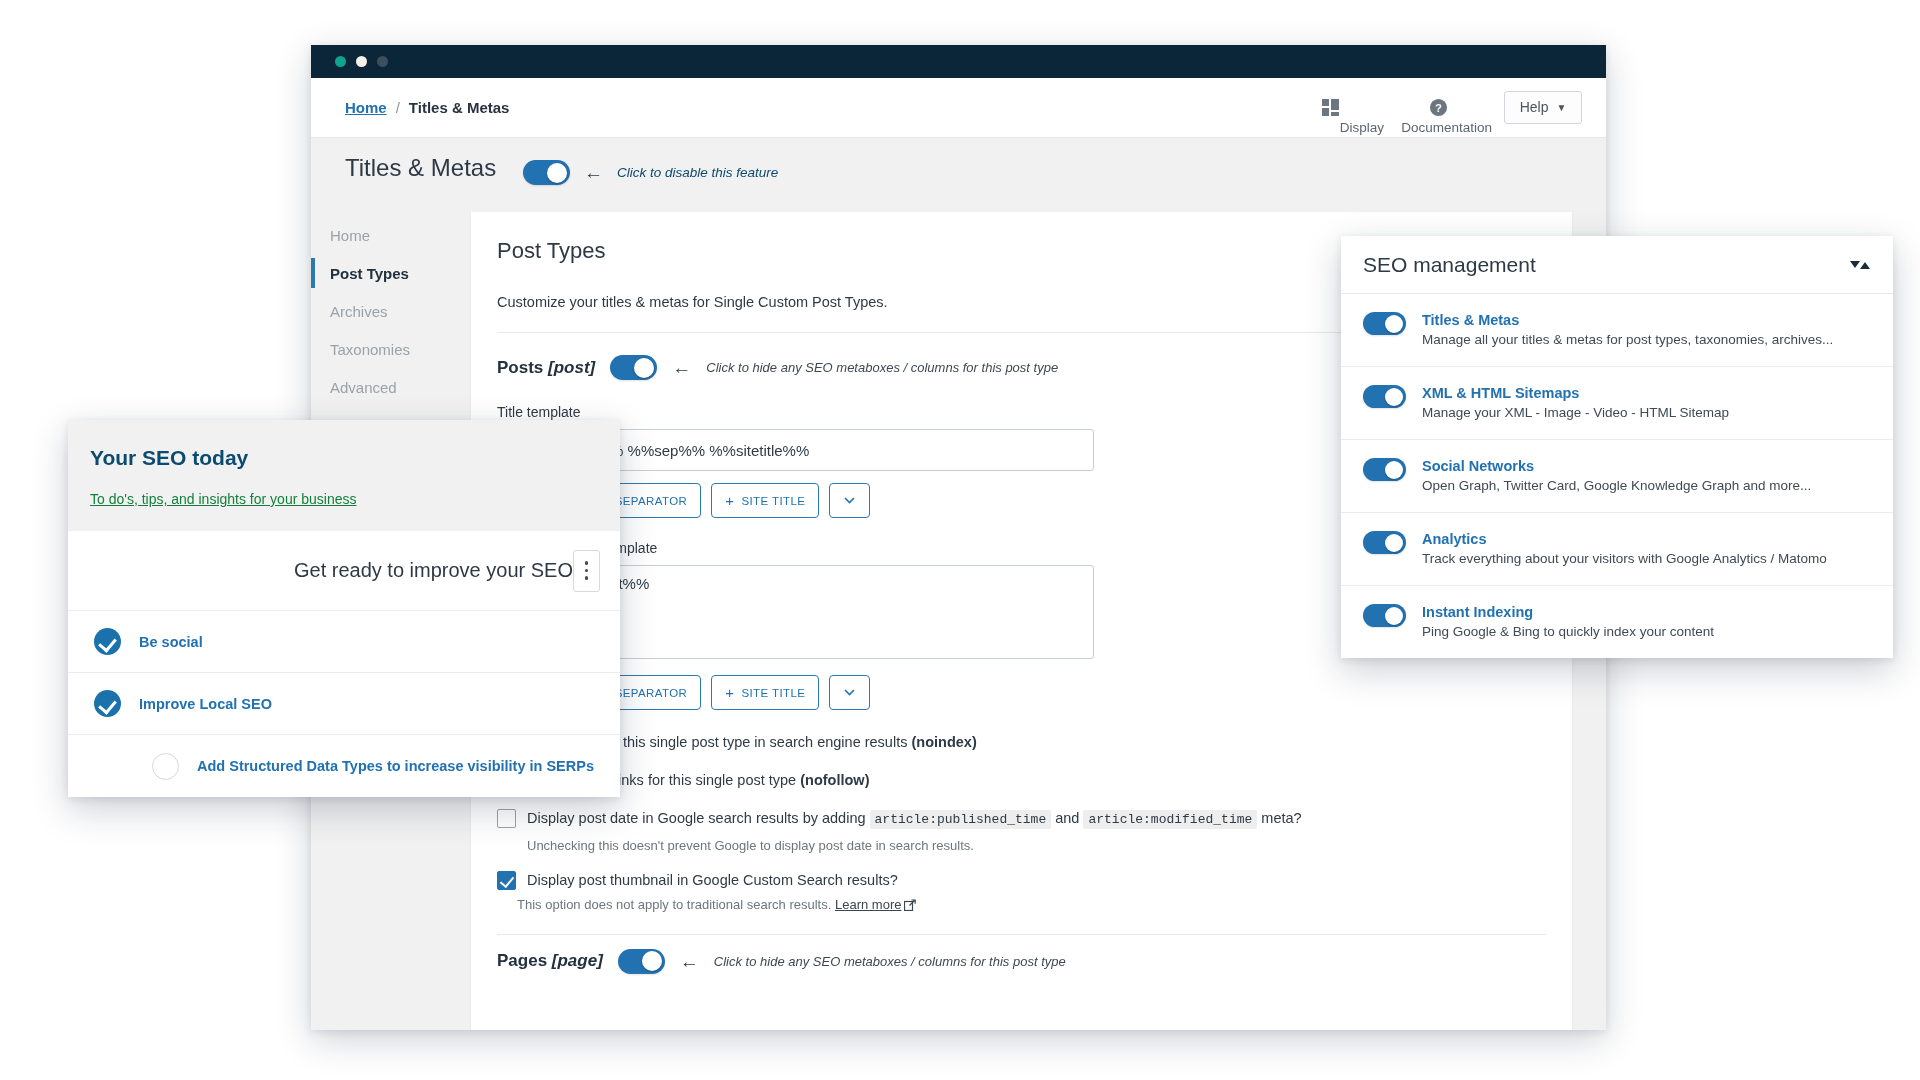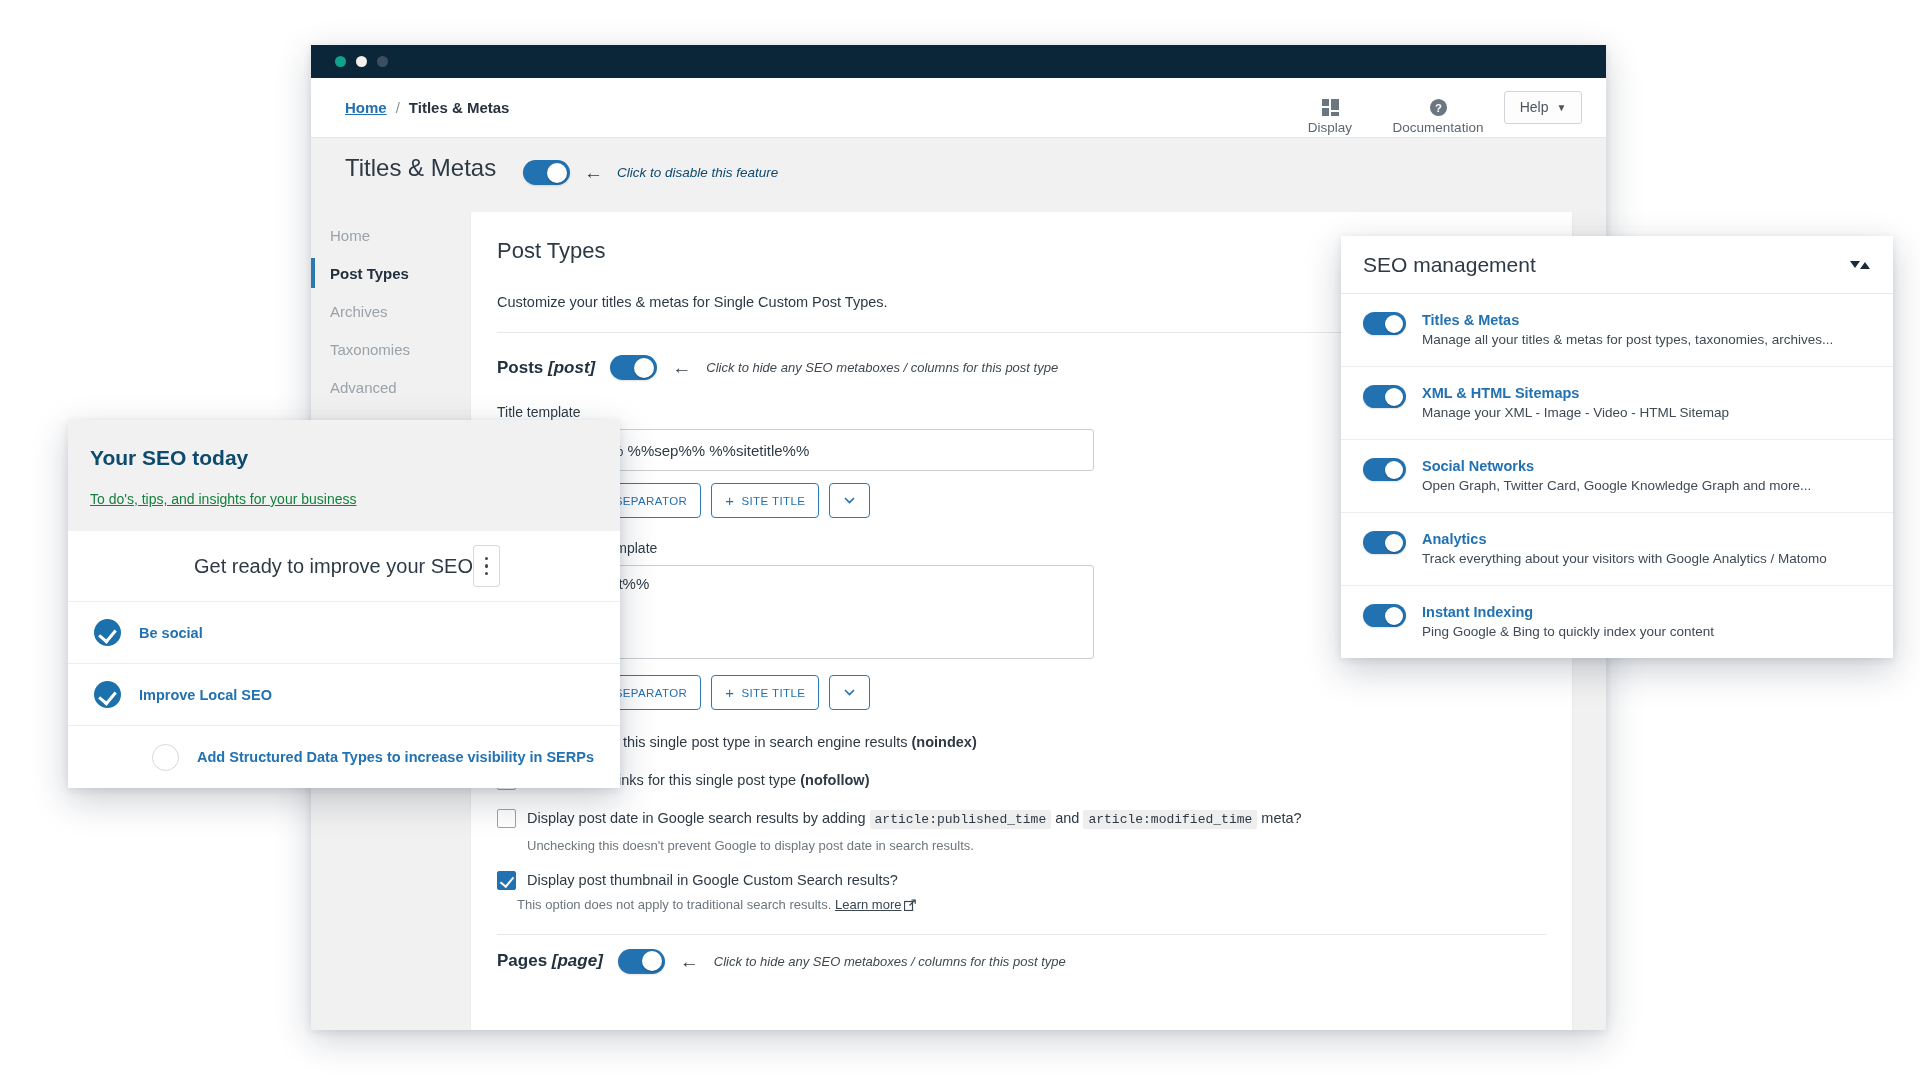--- a/index.html
+++ b/index.html
@@ -39,21 +39,21 @@
     color:#2271b1;text-decoration:underline;font-weight:700;cursor:pointer;
   }
   #breadcrumb .crumb-sep{color:#8a949e;font-weight:400;}
   #breadcrumb .crumb-current{color:#28333f;font-weight:700;}
 
   .hdr-actions{position:absolute;right:24px;top:10px;display:flex;align-items:flex-start;gap:0px;}
   .hdr-action{
     width:108px;text-align:center;cursor:pointer;padding-top:8px;
   }
   .hdr-action .hdr-ico{height:22px;display:flex;align-items:center;justify-content:center;}
-  .hdr-action .hdr-lbl{font-size:13.5px;color:#5b6670;margin-top:2px;}
+  .hdr-action .hdr-lbl{font-size:13.5px;color:#5b6670;margin-top:2px;text-align:right;}
   .help-btn{
     margin-left:12px;margin-top:3px;
     border:1px solid #d2d6da;background:#fdfdfd;border-radius:3px;
     padding:7px 14px 8px 14px;font-size:14px;color:#4a5560;cursor:pointer;
     display:flex;align-items:center;gap:8px;min-width:78px;justify-content:center;
   }
   .help-btn .caret{font-size:10px;color:#4a5560;}
 
   
   #feature-strip{
@@ -186,21 +186,21 @@
   #seo-today{
     position:absolute;left:68px;top:420px;width:552px;
     box-shadow:0 12px 34px rgba(16,32,54,.22),0 2px 8px rgba(16,32,54,.10);
     background:#f1f1f1;
   }
   #seo-today-head{padding:26px 22px 24px 22px;background:#f1f1f1;}
   #seo-today-title{font-size:21px;color:#0c4a6e;font-weight:700;margin-bottom:21px;}
   #seo-today-sub{font-size:14px;color:#15803d;text-decoration:underline;}
   #seo-today-card{background:#fff;}
   #todo-head{
-    height:71px;display:flex;align-items:center;justify-content:center;
+    height:80px;display:flex;align-items:center;justify-content:flex-end;
     padding:0 20px 0 26px;border-bottom:1px solid #ececec;
   }
   #todo-title{font-size:20px;color:#2d3a46;font-weight:400;}
   .kebab{
     width:27px;height:42px;border:1px solid #d6dadd;border-radius:3px;
     display:flex;flex-direction:column;align-items:center;justify-content:center;gap:4px;
     cursor:pointer;background:#fff;
   }
   .kebab i{width:3.5px;height:3.5px;border-radius:50%;background:#3e4852;display:block;}
   .todo-item{

